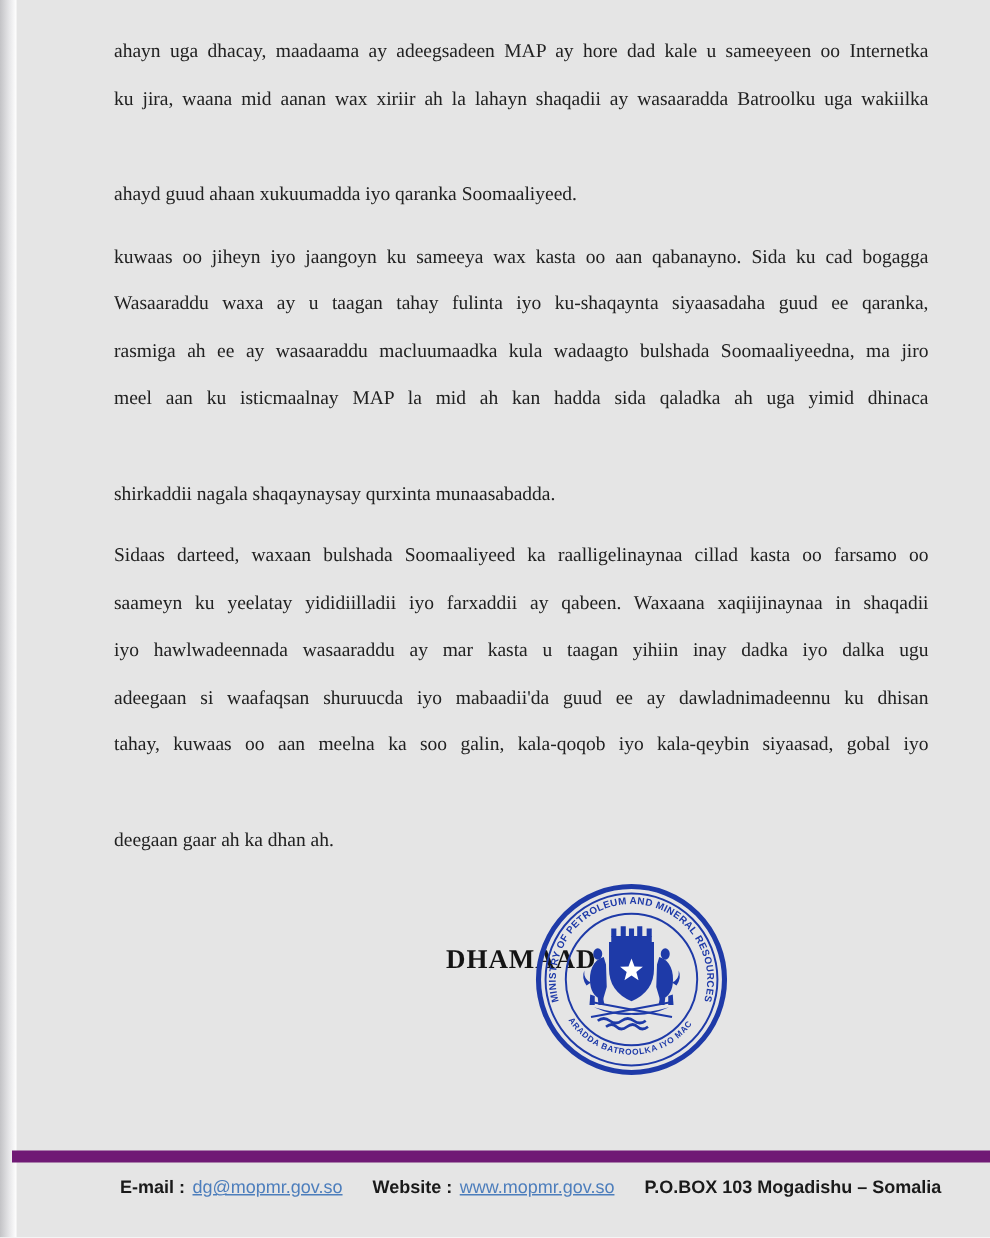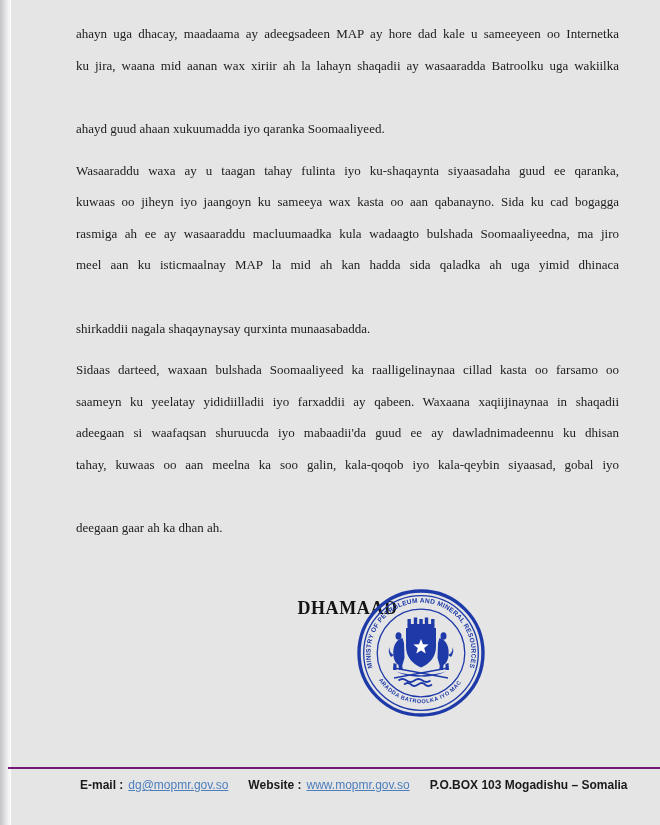--- a/index.html
+++ b/index.html
@@ -48,21 +48,21 @@
     left: 356px;
     top: 588px;
     width: 130px;
     height: 130px;
   }
   .footer {
     position: absolute;
     left: 8px;
     right: 0;
     top: 767px;
-    border-top: 2px solid #701a75;
+    border-top: 8px solid #701a75;
     font-family: "Liberation Sans", sans-serif;
     font-size: 12px;
     color: #1a1a1a;
   }
   .footer-row {
     display: flex;
     align-items: baseline;
     padding: 9px 0 0 72px;
     column-gap: 20px;
     white-space: nowrap;
@@ -80,30 +80,31 @@
 
   <div class="content">
 
     <div class="paragraph">
       <div class="line just">ahayn uga dhacay, maadaama ay adeegsadeen MAP ay hore dad kale u sameeyeen oo Internetka</div>
       <div class="line just">ku jira, waana mid aanan wax xiriir ah la lahayn shaqadii ay wasaaradda Batroolku uga wakiilka</div>
       <div class="line last">ahayd guud ahaan xukuumadda iyo qaranka Soomaaliyeed.</div>
     </div>
 
     <div class="paragraph">
+      <div class="line just">kuwaas oo jiheyn iyo jaangoyn ku sameeya wax kasta oo aan qabanayno. Sida ku cad bogagga</div>
       <div class="line just">Wasaaraddu waxa ay u taagan tahay fulinta iyo ku-shaqaynta siyaasadaha guud ee qaranka,</div>
-      <div class="line just">kuwaas oo jiheyn iyo jaangoyn ku sameeya wax kasta oo aan qabanayno. Sida ku cad bogagga</div>
       <div class="line just">rasmiga ah ee ay wasaaraddu macluumaadka kula wadaagto bulshada Soomaaliyeedna, ma jiro</div>
       <div class="line just">meel aan ku isticmaalnay MAP la mid ah kan hadda sida qaladka ah uga yimid dhinaca</div>
       <div class="line last">shirkaddii nagala shaqaynaysay qurxinta munaasabadda.</div>
     </div>
 
     <div class="paragraph">
       <div class="line just">Sidaas darteed, waxaan bulshada Soomaaliyeed ka raalligelinaynaa cillad kasta oo farsamo oo</div>
       <div class="line just">saameyn ku yeelatay yididiilladii iyo farxaddii ay qabeen. Waxaana xaqiijinaynaa in shaqadii</div>
+      <div class="line just">iyo hawlwadeennada wasaaraddu ay mar kasta u taagan yihiin inay dadka iyo dalka ugu</div>
       <div class="line just">adeegaan si waafaqsan shuruucda iyo mabaadii'da guud ee ay dawladnimadeennu ku dhisan</div>
       <div class="line just">tahay, kuwaas oo aan meelna ka soo galin, kala-qoqob iyo kala-qeybin siyaasad, gobal iyo</div>
       <div class="line last">deegaan gaar ah ka dhan ah.</div>
     </div>
 
     <div class="end-heading">DHAMAAD</div>
   </div>
 
   <div class="seal-wrap">
     <svg width="130" height="130" viewBox="-65 -65 130 130">

